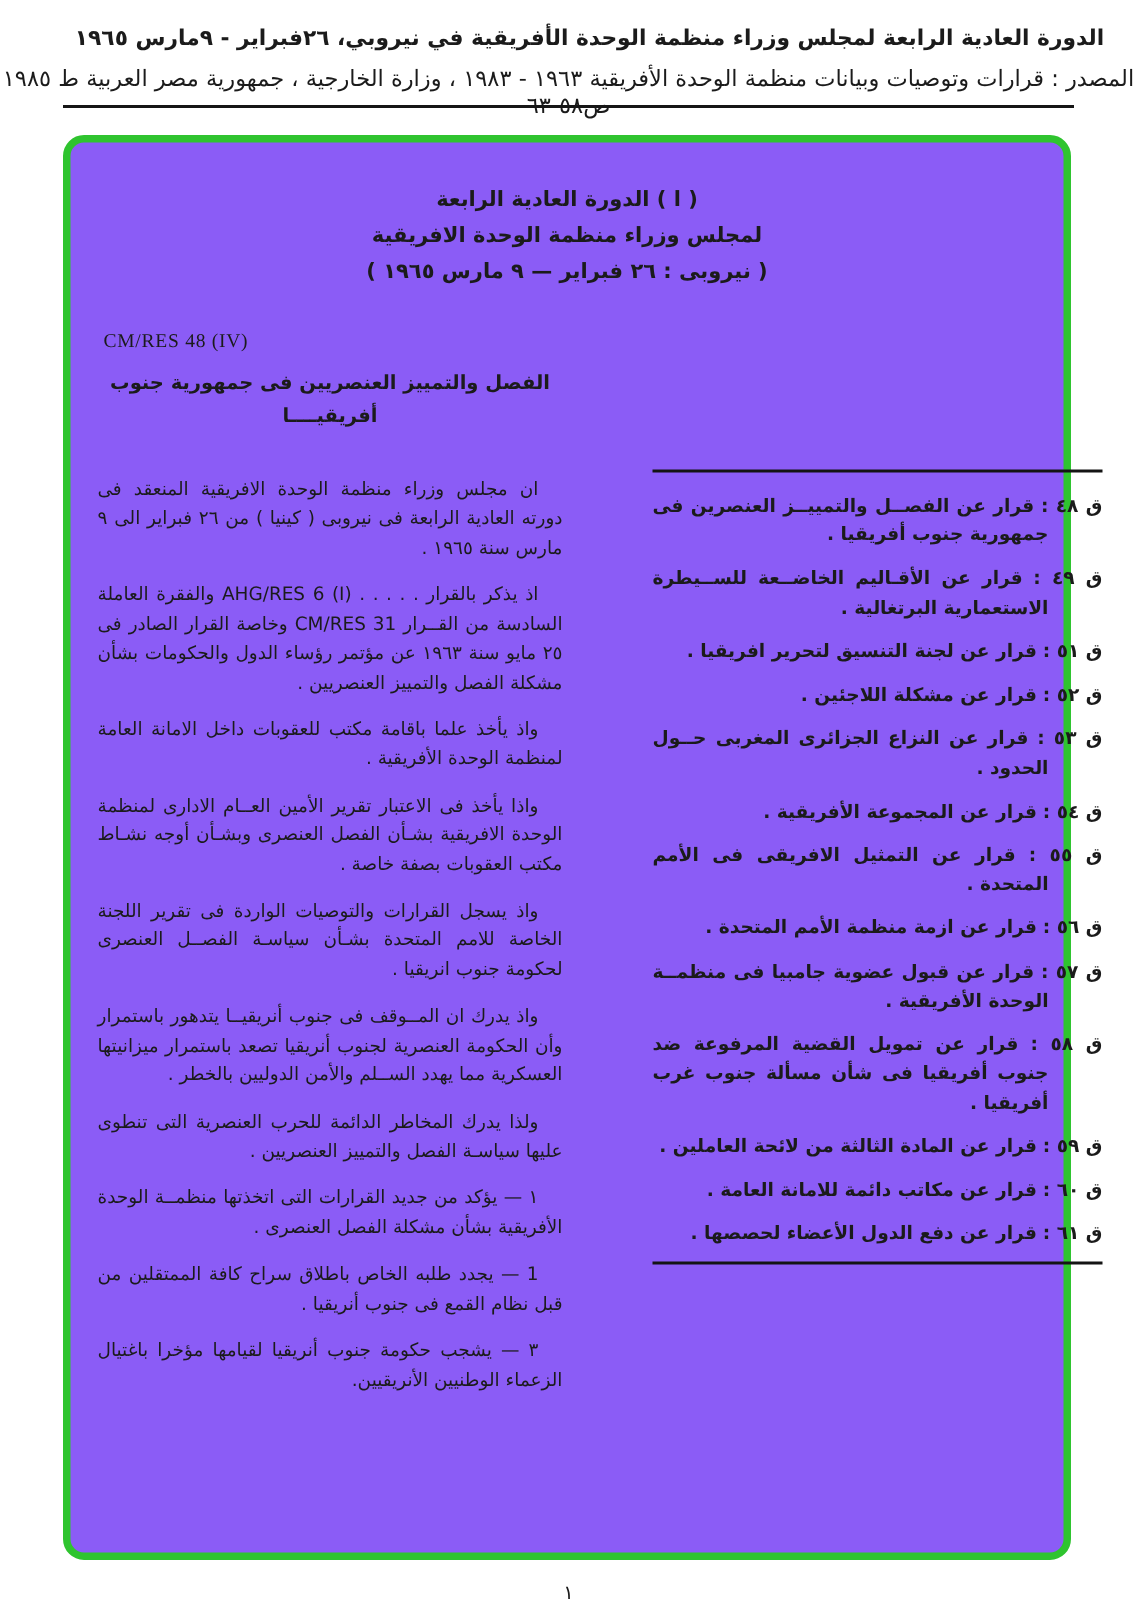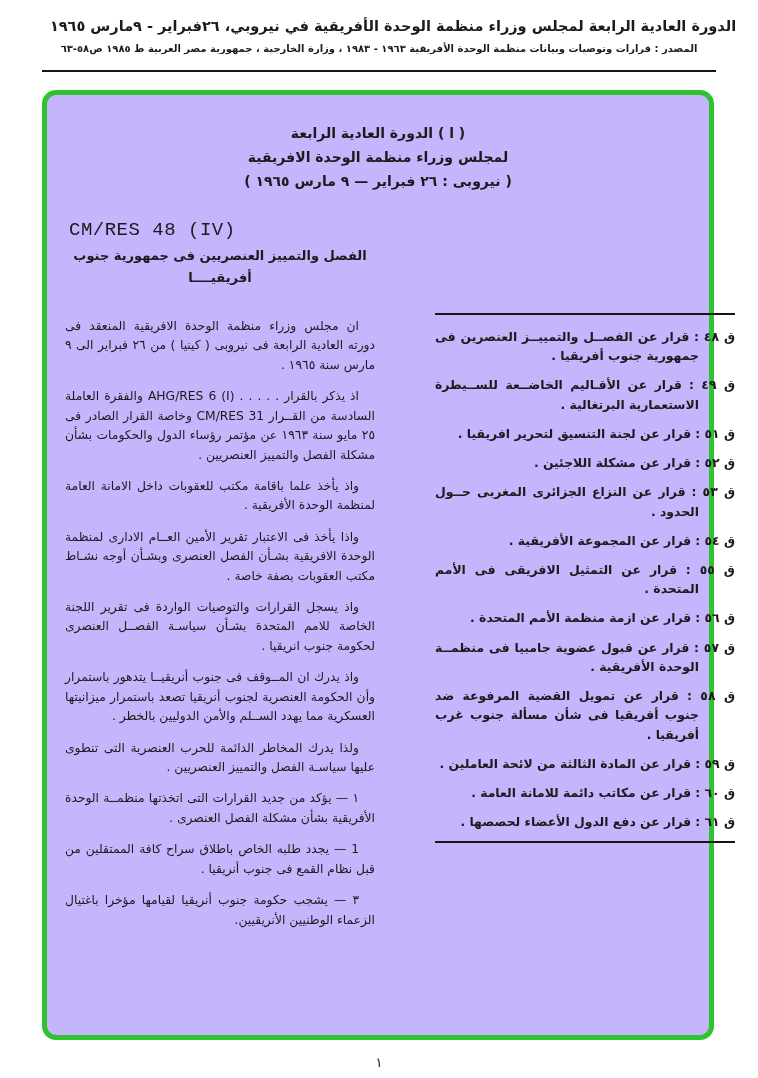--- a/index.html
+++ b/index.html
@@ -3,33 +3,33 @@
 <meta charset="utf-8">
 <style>
   html,body{margin:0;padding:0;}
   body{
     width:758px;height:1078px;position:relative;background:#ffffff;
     font-family:"DejaVu Sans", sans-serif;color:#1b1b1b;overflow:hidden;
   }
   
   .page-header{position:absolute;top:18px;left:0;right:0;text-align:center;direction:rtl;}
   .hdr-line1{font-size:14.5px;font-weight:bold;letter-spacing:.2px;padding-left:28px;}
-  .hdr-line2{font-size:10px;margin-top:9px;font-weight:bold;}
+  .hdr-line2{font-size:15px;margin-top:9px;}
   .hdr-rule{position:absolute;top:70px;left:42px;right:42px;border-top:2px solid #161616;}
   
   .doc-frame{
     position:absolute;top:90px;left:42px;width:672px;height:950px;
-    box-sizing:border-box;border:5px solid #2fc42f;border-radius:14px;background:#c4b5fd;
+    box-sizing:border-box;border:5px solid #2fc42f;border-radius:14px;background:#8b5cf6;
   }
   
   .session-title{position:absolute;top:26px;left:0;right:0;text-align:center;direction:rtl;
     font-weight:bold;font-size:14px;line-height:24px;}
   
   .ref-code{position:absolute;top:124px;left:22px;direction:ltr;
-    font-family:Liberation Mono, monospace;font-size:19px;letter-spacing:.5px;}
+    font-family:Liberation Serif, serif;font-size:13px;letter-spacing:.5px;}
   
   .left-col{position:absolute;top:150px;left:18px;width:310px;direction:rtl;}
   .section-heading{font-weight:bold;font-size:13px;text-align:center;line-height:22px;margin-bottom:28px;}
   .para{font-size:12.3px;line-height:1.58;text-align:justify;text-indent:16px;margin:0 0 12px 0;}
   
   .right-col{position:absolute;top:218px;left:348px;width:300px;direction:rtl;margin-left:40px;}
   .col-rule{border-top:2.5px solid #141414;margin:0 0 12px 0;}
   .col-rule-bottom{border-top:2.5px solid #141414;margin:10px 0 0 0;}
   .res-item{font-size:12.4px;line-height:1.55;margin-bottom:10px;
     padding-right:36px;text-indent:-36px;text-align:justify;}

